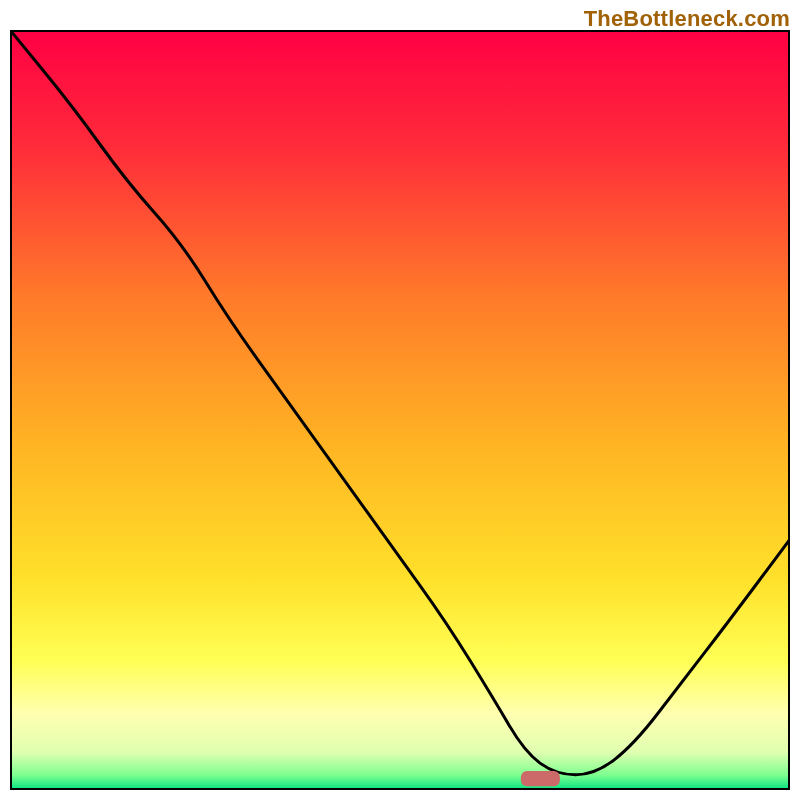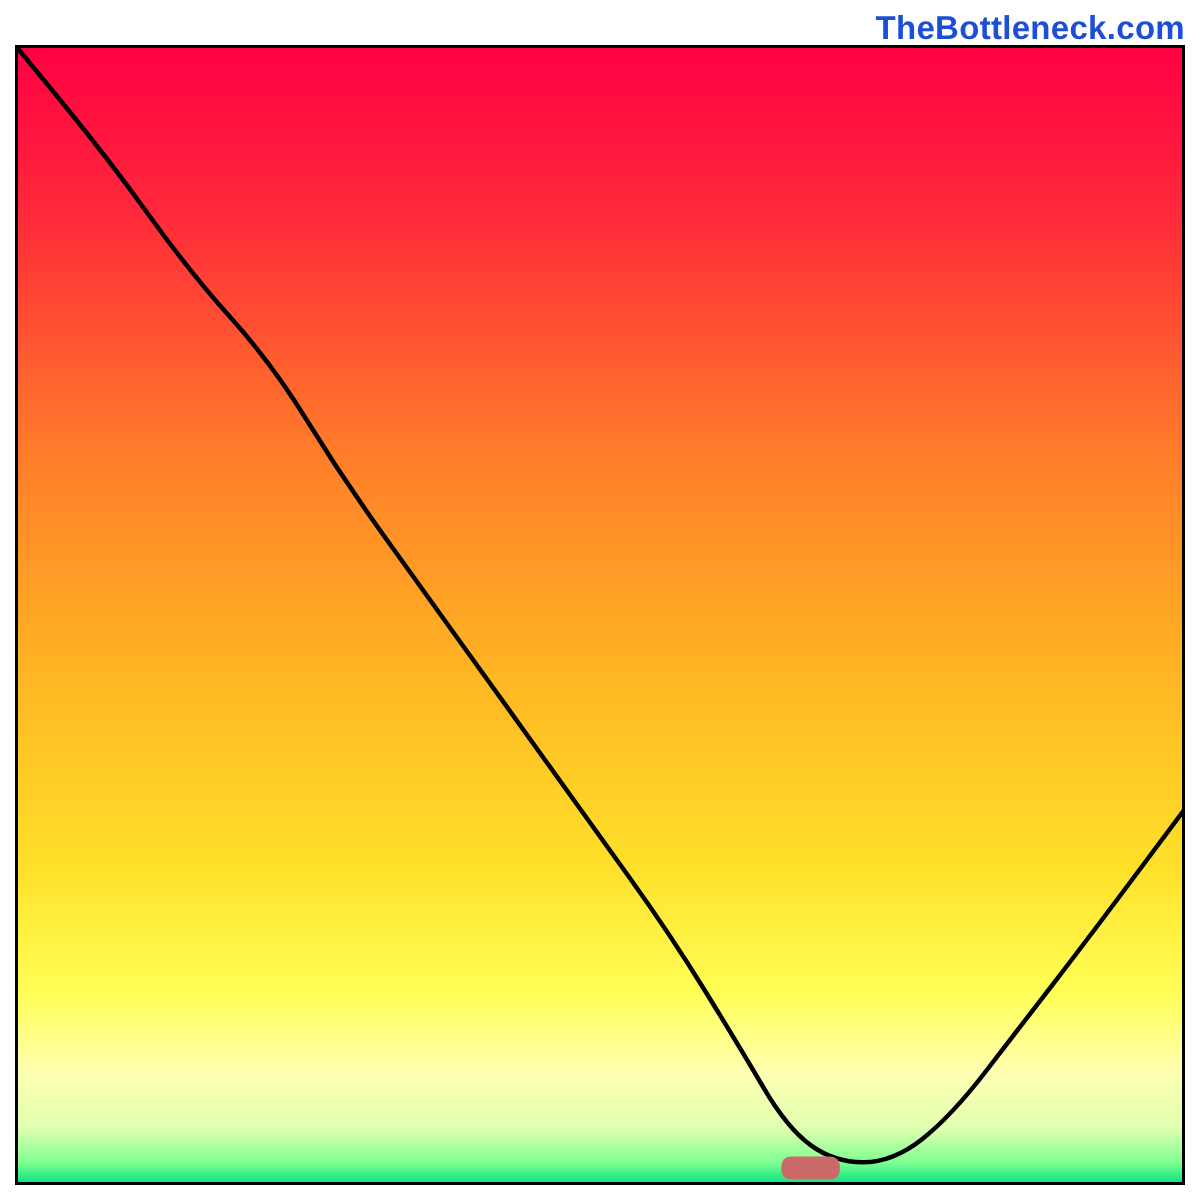--- a/index.html
+++ b/index.html
@@ -14,21 +14,21 @@
     position: relative;
     width: 800px;
     height: 800px;
   }
   .watermark {
     position: absolute;
     top: 6px;
     right: 10px;
     font-size: 22px;
     font-weight: bold;
-    color: #1d4ed8;
+    color: #a16207;
     letter-spacing: 0.2px;
   }
   svg.chart {
     position: absolute;
     top: 30px;
     left: 10px;
     display: block;
   }
 </style>
 </head>

